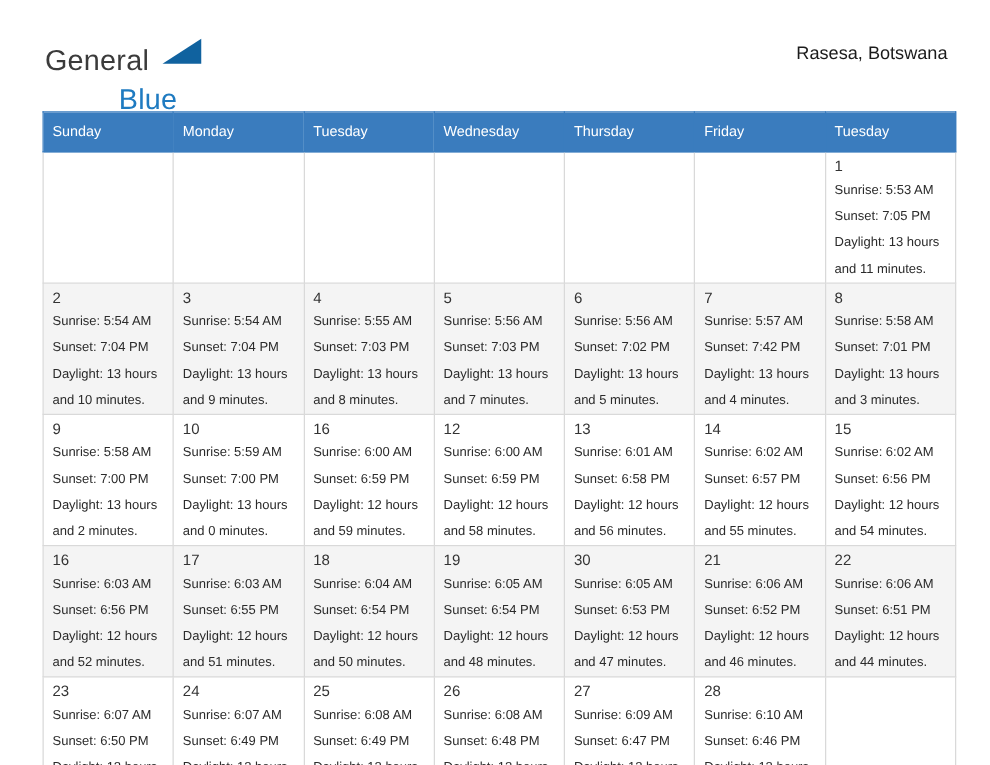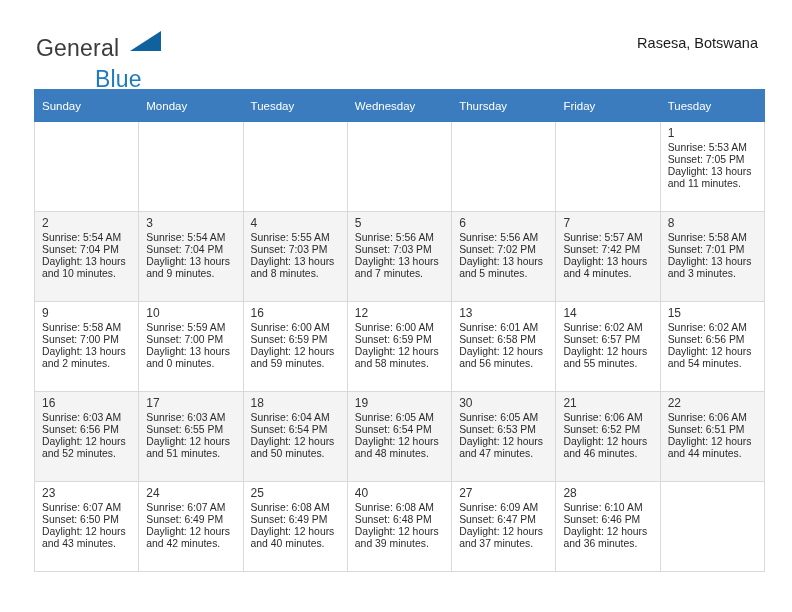--- a/index.html
+++ b/index.html
@@ -111,21 +111,21 @@
   tr.alt td { background: #f4f4f4; }
   .daynum {
     font-size: 12px;
     color: #333333;
     padding: 4px 0 2px 7px;
     line-height: 14px;
   }
   .dayinfo {
     font-size: 10.4px;
     color: #2b2b2b;
-    line-height: 12px;
+    line-height: 21px;
     padding: 0 6px 0 7px;
     white-space: pre-line;
   }
   td.empty .daynum, td.empty .dayinfo { visibility: hidden; }
 </style>
 </head>
 <body>
 
 <div class="page">
 
@@ -358,21 +358,21 @@
 and 42 minutes.</div>
           </td>
           <td>
             <div class="daynum">25</div>
             <div class="dayinfo">Sunrise: 6:08 AM
 Sunset: 6:49 PM
 Daylight: 12 hours
 and 40 minutes.</div>
           </td>
           <td>
-            <div class="daynum">40</div>
+            <div class="daynum">26</div>
             <div class="dayinfo">Sunrise: 6:08 AM
 Sunset: 6:48 PM
 Daylight: 12 hours
 and 39 minutes.</div>
           </td>
           <td>
             <div class="daynum">27</div>
             <div class="dayinfo">Sunrise: 6:09 AM
 Sunset: 6:47 PM
 Daylight: 12 hours

